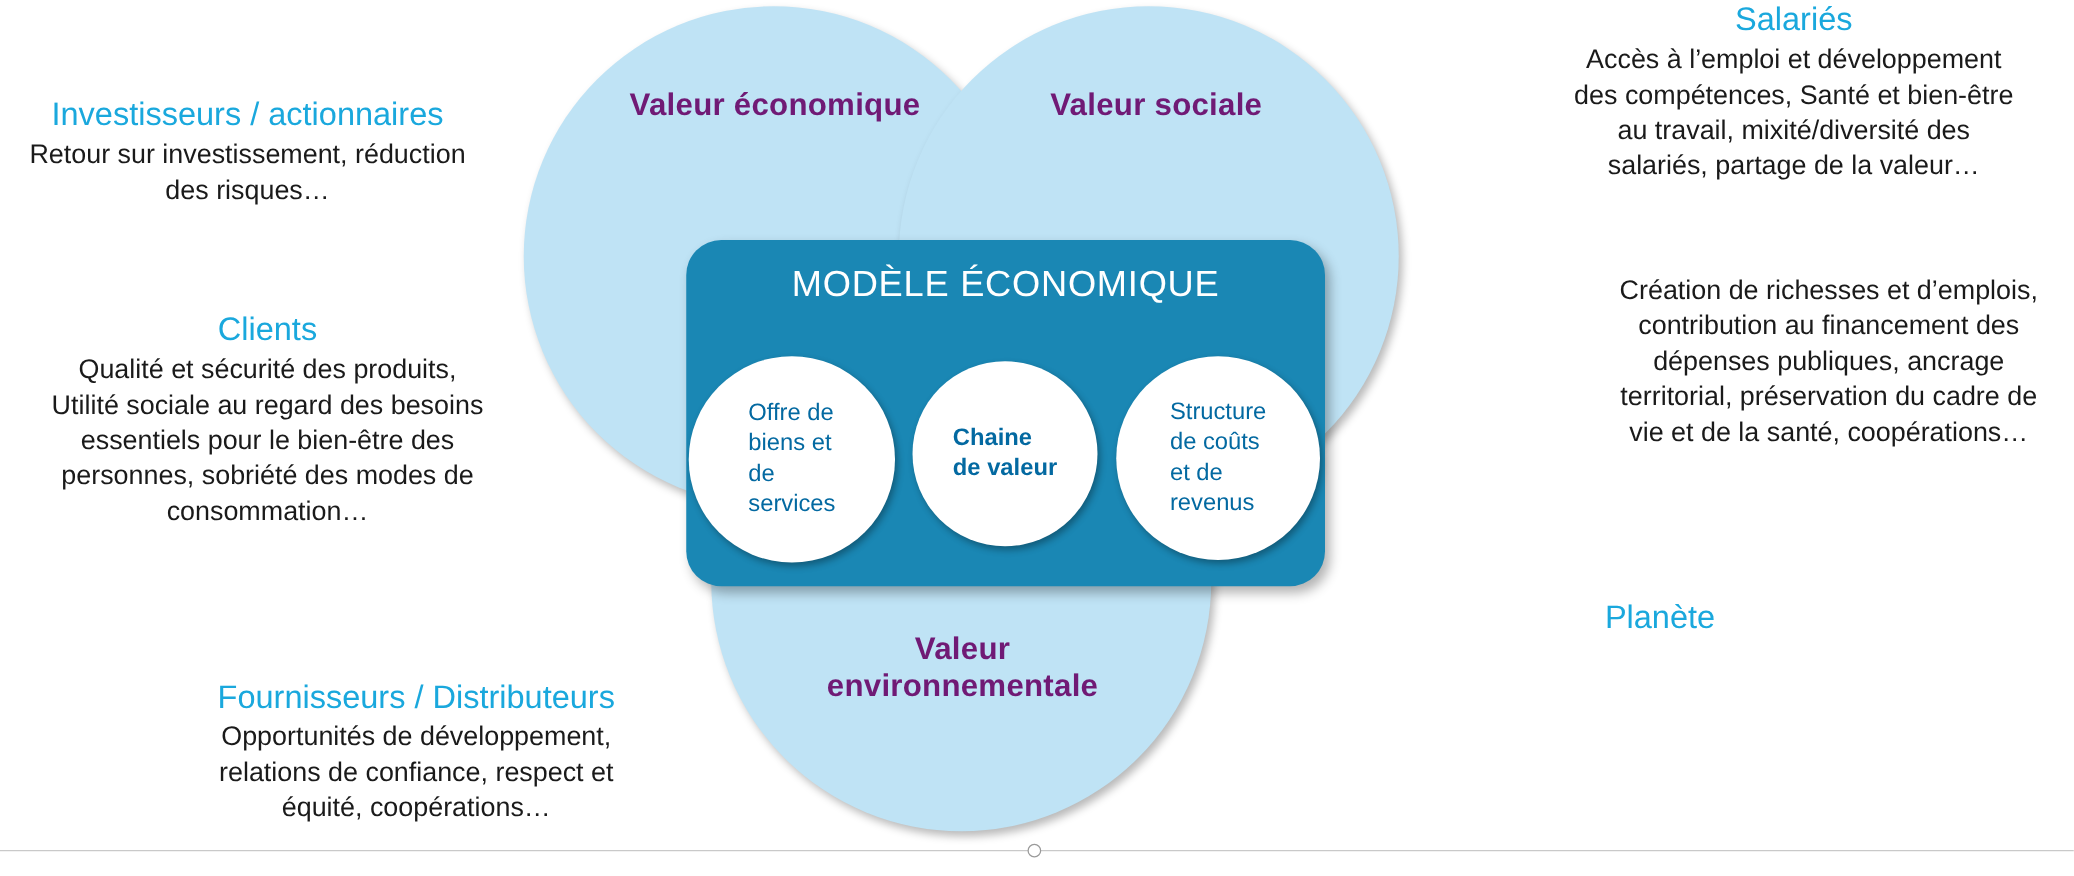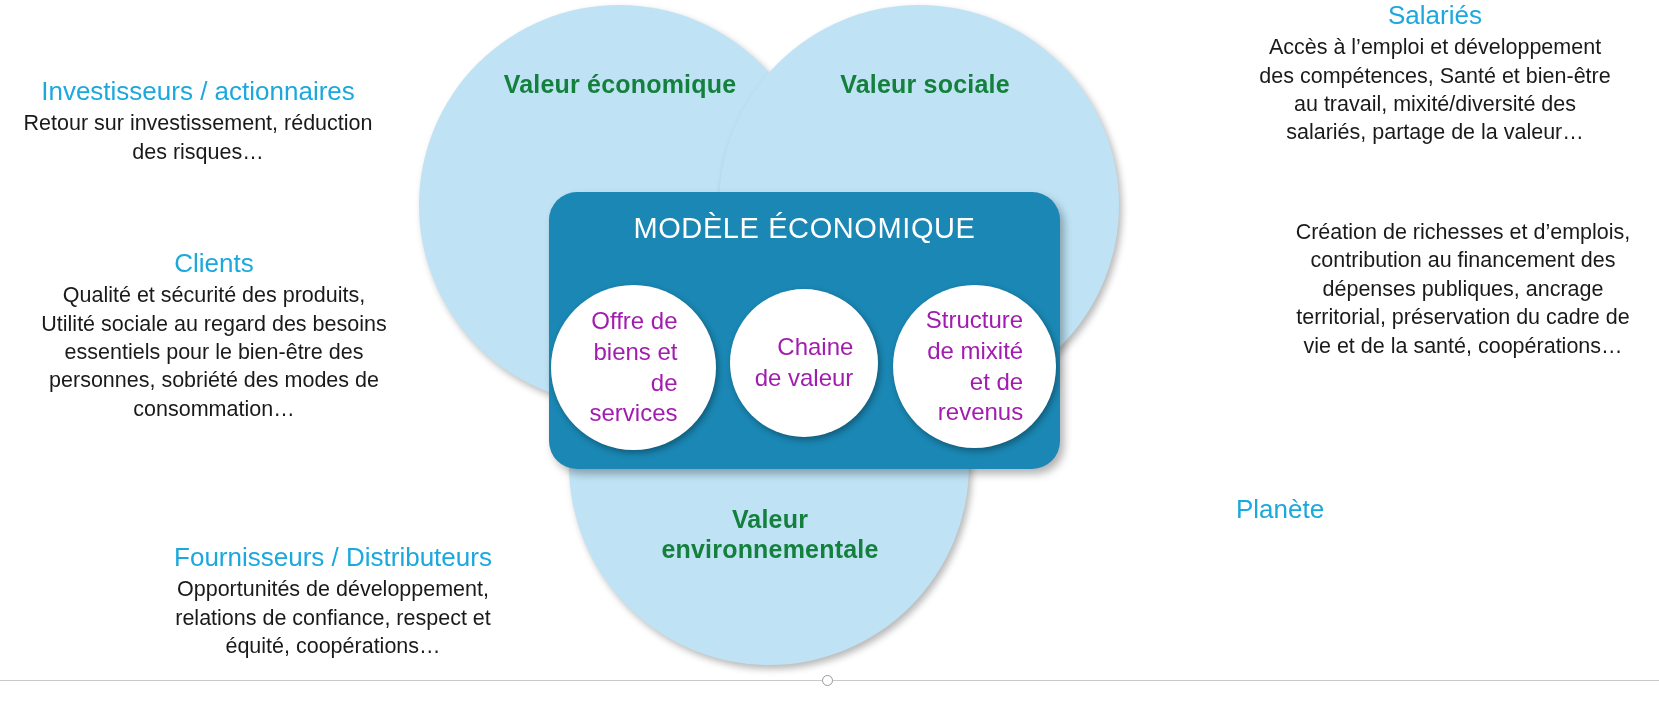--- a/index.html
+++ b/index.html
@@ -45,21 +45,21 @@
     left: 569px;
     top: 265px;
     width: 400px;
     height: 400px;
   }
   .venn-label {
     position: absolute;
     text-align: center;
     font-weight: bold;
     font-size: 25px;
-    color: #15803d;
+    color: #701a75;
     line-height: 1.18;
     letter-spacing: 0.2px;
     white-space: pre-line;
   }
   #label-econ {
     left: 455px;
     top: 70px;
     width: 330px;
   }
   #label-social {
@@ -95,38 +95,39 @@
     letter-spacing: 0.6px;
   }
   .inner-circle {
     position: absolute;
     border-radius: 50%;
     background: #ffffff;
     box-shadow: 2px 3px 6px rgba(0,0,0,0.33);
     display: flex;
     align-items: center;
     justify-content: center;
-    text-align: right;
-    font-size: 24px;
+    text-align: left;
+    font-size: 19px;
     line-height: 1.28;
-    color: #a21caf;
+    color: #0369a1;
     white-space: pre-line;
     box-sizing: border-box;
   }
   #inner-offer {
     left: 551px;
     top: 285px;
     width: 165px;
     height: 165px;
   }
   #inner-chain {
     left: 730px;
     top: 289px;
     width: 148px;
     height: 148px;
+    font-weight: bold;
   }
   #inner-cost {
     left: 893px;
     top: 285px;
     width: 163px;
     height: 163px;
   }
 
   
   .stake {
@@ -148,21 +149,21 @@
   }
   .align-right { text-align: center; }
   .align-left  { text-align: center; }
 
   #stake-investors { left: 8px;  top: 76px;  width: 380px; }
   #stake-clients   { left: 40px; top: 248px; width: 348px; }
   #stake-suppliers { left: 128px; top: 505px; width: 410px; margin-top: 37px; }
 
   #stake-employees { left: 1225px; top: 0px;   width: 420px; }
   #stake-society   { left: 1268px; top: 218px; width: 390px; }
-  #stake-planet    { left: 1070px; top: 478px; width: 420px; margin-top: 16px; }
+  #stake-planet    { left: 1118px; top: 478px; width: 420px; }
 
   
   #bottom-rule {
     position: absolute;
     left: 0;
     top: 680px;
     width: 1659px;
     height: 1px;
     background: #c9c9c9;
   }
@@ -195,21 +196,21 @@
   <div id="model-box"></div>
   <div id="model-title">MODÈLE ÉCONOMIQUE</div>
 
   <div class="inner-circle" id="inner-offer">Offre de
 biens et
 de
 services</div>
   <div class="inner-circle" id="inner-chain">Chaine
 de valeur</div>
   <div class="inner-circle" id="inner-cost">Structure
-de mixité
+de coûts
 et de
 revenus</div>
 
   <div class="stake align-right" id="stake-investors">
     <p class="stake-title">Investisseurs / actionnaires</p>
     <p class="stake-body">Retour sur investissement, réduction
 des risques…</p>
   </div>
 
   <div class="stake align-right" id="stake-clients">

